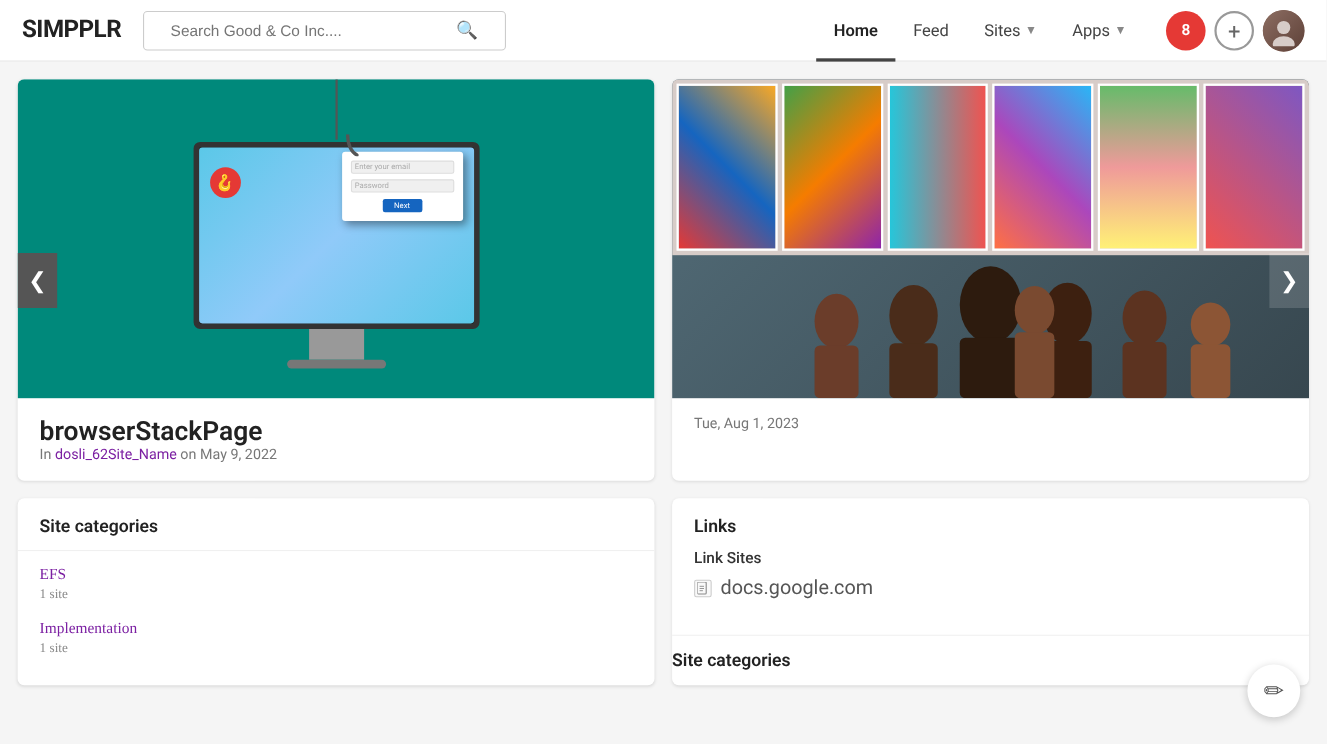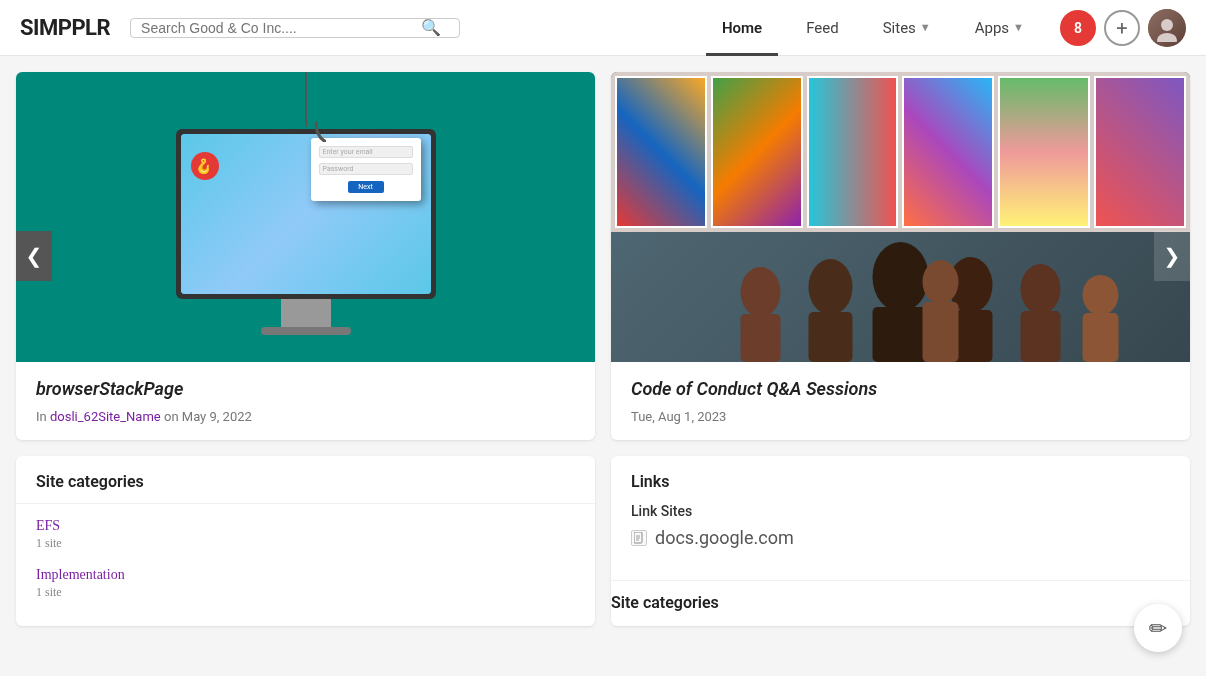--- a/index.html
+++ b/index.html
@@ -23,40 +23,40 @@
       font-weight: 700;
       letter-spacing: -0.5px;
       color: #222;
       white-space: nowrap;
     }
     .search-bar {
       display: flex;
       align-items: center;
       border: 1px solid #ccc;
       border-radius: 4px;
-      padding: 0 10px;
-      height: 20px;
+      padding: 0 24px;
+      height: 36px;
       width: 330px;
       background: #fff;
     }
     .search-bar input {
       border: none;
       outline: none;
       font-size: 14px;
       color: #555;
       width: 280px;
       background: transparent;
     }
     .search-icon-svg { color: #888; font-size: 16px; }
 
     .nav {
       display: flex;
       align-items: flex-start;
       margin-left: auto;
-      gap: 12px;
+      gap: 0;
     }
     .nav-item {
       display: flex;
       align-items: center;
       padding: 0 16px;
       height: 56px;
       font-size: 15px;
       color: #444;
       cursor: pointer;
       position: relative;
@@ -212,25 +212,23 @@
       font-size: 20px;
     }
     .carousel-arrow.left { left: 0; background: #555; }
     .carousel-arrow.right { right: 0; }
 
     
     .card-body {
       padding: 16px 20px;
     }
     .card-title {
-      font-size: 18px;
+      font-size: 24px;
       font-weight: 600;
       color: #222;
-      margin-bottom: 10px;
-      font-style: italic;
     }
     .card-meta {
       font-size: 13px;
       color: #777;
     }
     .card-meta a {
       color: #7b1fa2;
       text-decoration: none;
     }
     .card-date {
@@ -466,21 +464,20 @@
           <rect x="452" y="96" width="36" height="49" rx="5" fill="#8c5535"></rect>
         </svg>
       </div>
     </div>
 
     <div class="carousel-arrow right">
       <span>❯</span>
     </div>
 
     <div class="card-body">
-      <div class="card-title">Code of Conduct Q&amp;A Sessions</div>
       <div class="card-date">Tue, Aug 1, 2023</div>
     </div>
   </div>
 
 </div>
 
 <div class="bottom-section">
 
   <div class="list-card">
     <div class="list-card-header">Site categories</div>

